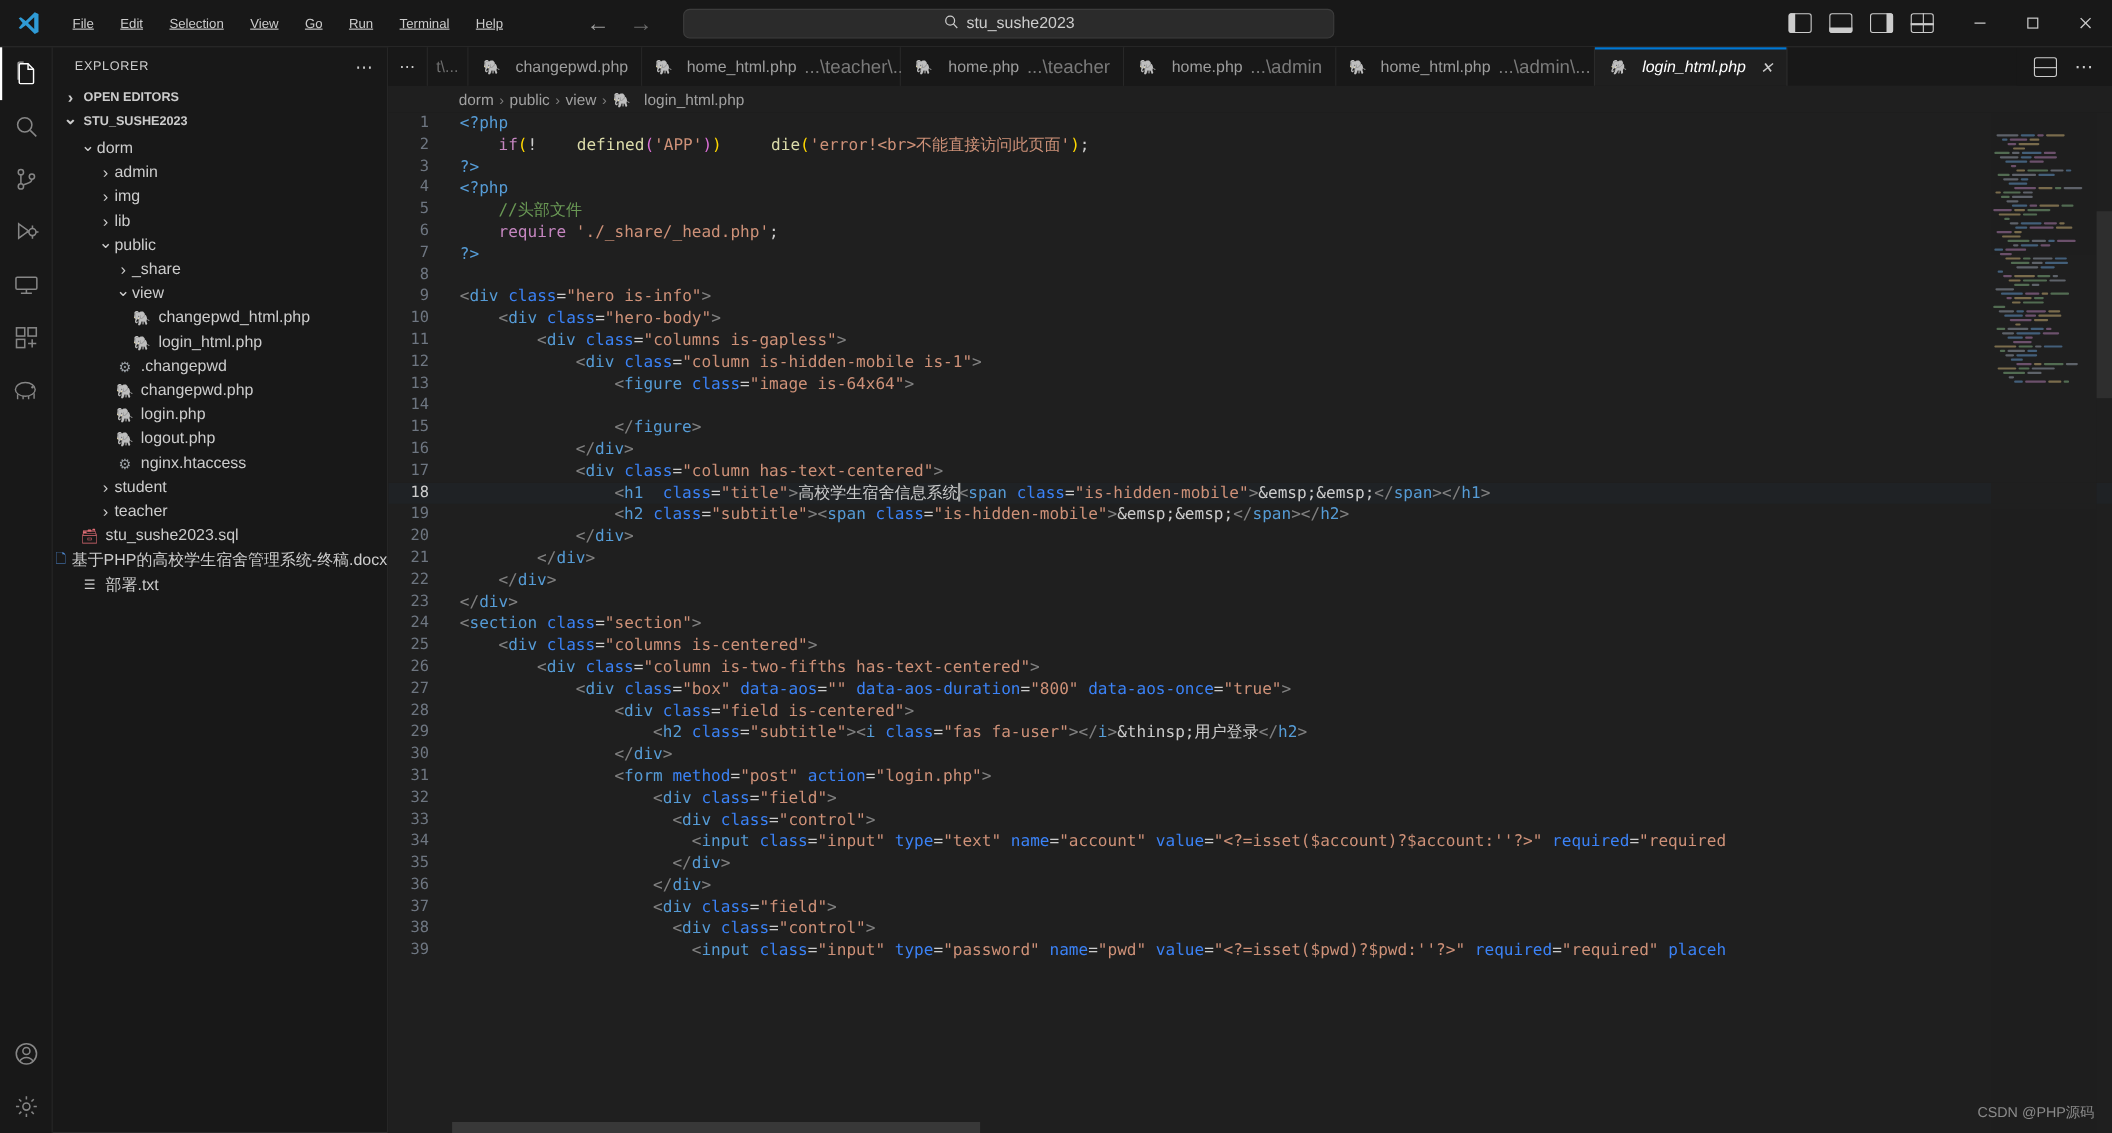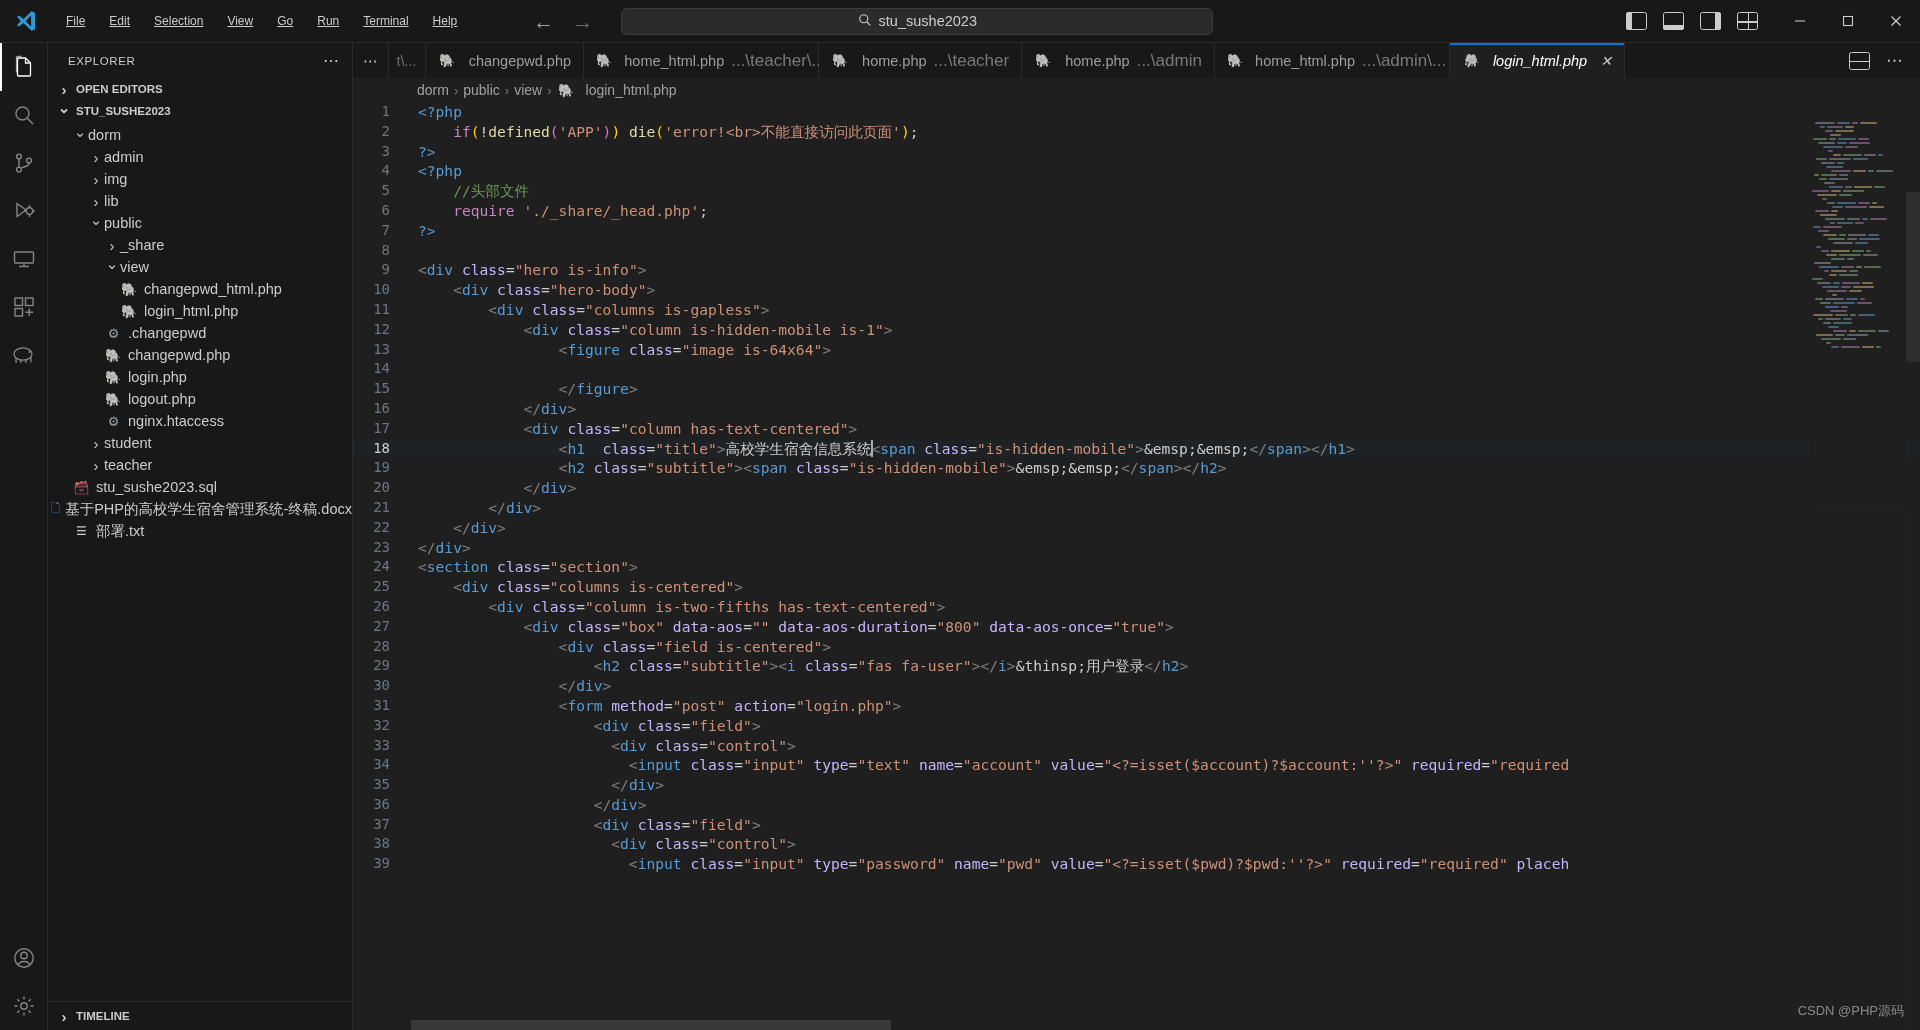--- a/index.html
+++ b/index.html
@@ -154,25 +154,25 @@
   .cline.cur { background: #1f2225; }
   .gutter {
     width: 58px; flex: 0 0 58px; text-align: right; padding-right: 21px;
     color: #6e7681; font-size: 14px; user-select: none;
   }
   .cline.cur .gutter { color: #cccccc; }
   .ctext { flex: 1; padding-left: 7px; position: relative; }
 
   
   .t-tag   { color: #569cd6; }
-  .t-attr  { color: #c4b5fd; }
+  .t-attr  { color: #3b82f6; }
   .t-str   { color: #ce9178; }
   .t-angle { color: #808080; }
   .t-kw    { color: #c586c0; }
-  .t-fn    { color: #dcdcaa; }
+  .t-fn    { color: #dcdcaa; margin-left: 36px; }
   .t-cmt   { color: #6a9955; }
   .t-txt   { color: #cccccc; }
   .t-php   { color: #569cd6; }
   .t-paren1{ color: #ffd700; }
   .t-paren2{ color: #da70d6; }
   .cursor {
     display: inline-block; width: 2px; height: 17px; background: #aeafad;
     vertical-align: -3px; margin: 0 -1px;
   }
 
@@ -456,24 +456,20 @@
             <span>基于PHP的高校学生宿舍管理系统-终稿.docx</span>
           </div>
           <div class="row">
             <span class="ind" style="width:24px"></span>
             <span class="fico txt-ico">☰</span>
             <span>部署.txt</span>
           </div>
         </div>
 
       <div class="sb-bottom">
-        <div class="sec-header">
-          <span class="chev right"></span>
-          <span>TIMELINE</span>
-        </div>
       </div>
     </div>
 
     <div class="editor-area">
 
       <div class="tabbar" id="tabbar">
           <div class="tab more">⋯</div>
           <div class="tab clip">t\...</div>
           <div class="tab">
             <span class="fico php-ico">🐘</span>

